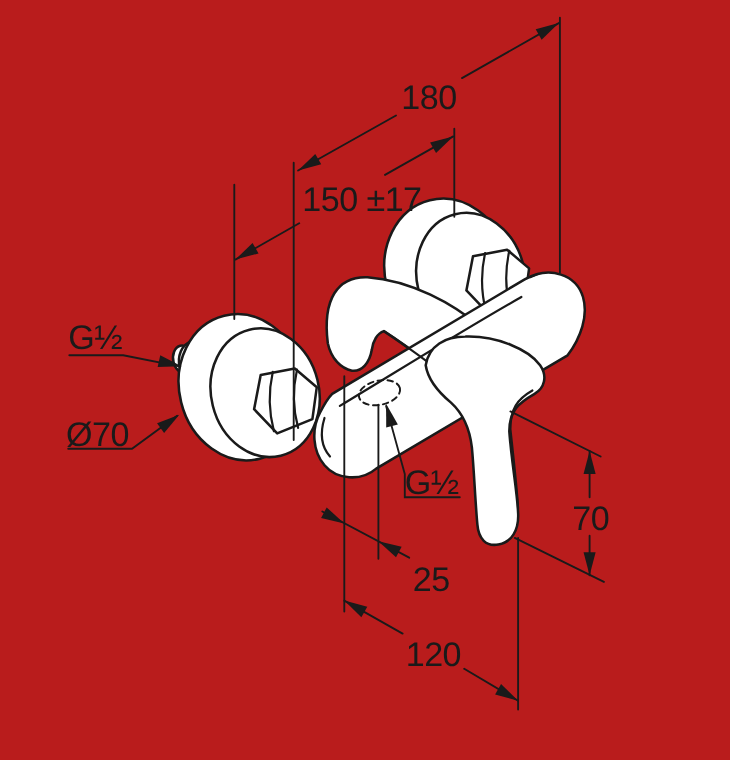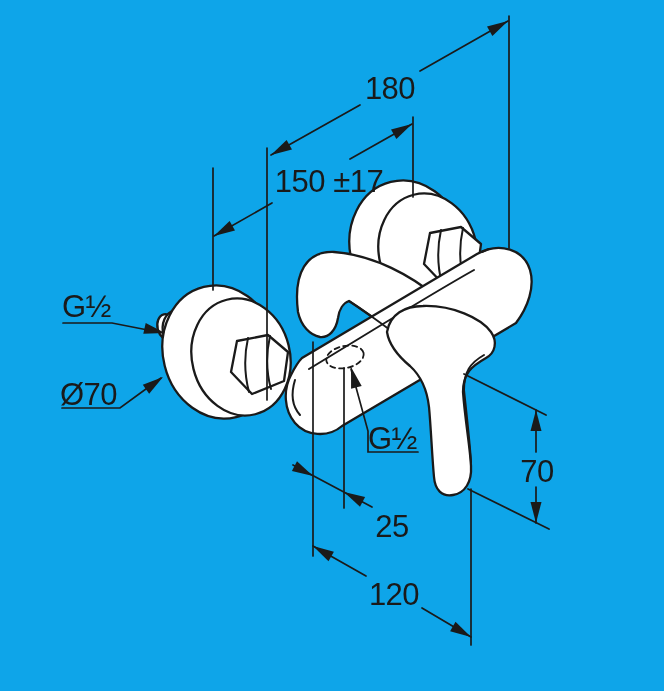--- a/index.html
+++ b/index.html
@@ -1,16 +1,16 @@
 <!DOCTYPE html>
 <html><head>
 <meta charset="utf-8">
 <style>
   html,body{margin:0;padding:0;background:#fff;}
-  .stage{position:relative;width:664px;height:691px;background:#0ea5e9;overflow:hidden;
+  .stage{position:relative;width:664px;height:691px;background:#b91c1c;overflow:hidden;
          font-family:"Liberation Sans", sans-serif;}
   svg{position:absolute;left:0;top:0;}
   .part{stroke:#1a1a1a;stroke-width:2.3;fill:#fff;stroke-linejoin:round;stroke-linecap:round;}
   .part .thin{stroke-width:2;fill:none;}
   .dim{stroke:#1a1a1a;stroke-width:1.7;fill:none;stroke-linecap:round;}
   .dim polygon{fill:#1a1a1a;stroke:none;}
   .dim text{fill:#1a1a1a;stroke:none;font-size:31px;letter-spacing:-0.5px;}
   .dashed{stroke:#1a1a1a;stroke-width:1.8;fill:none;stroke-dasharray:5 4;}
 </style>
 </head>

